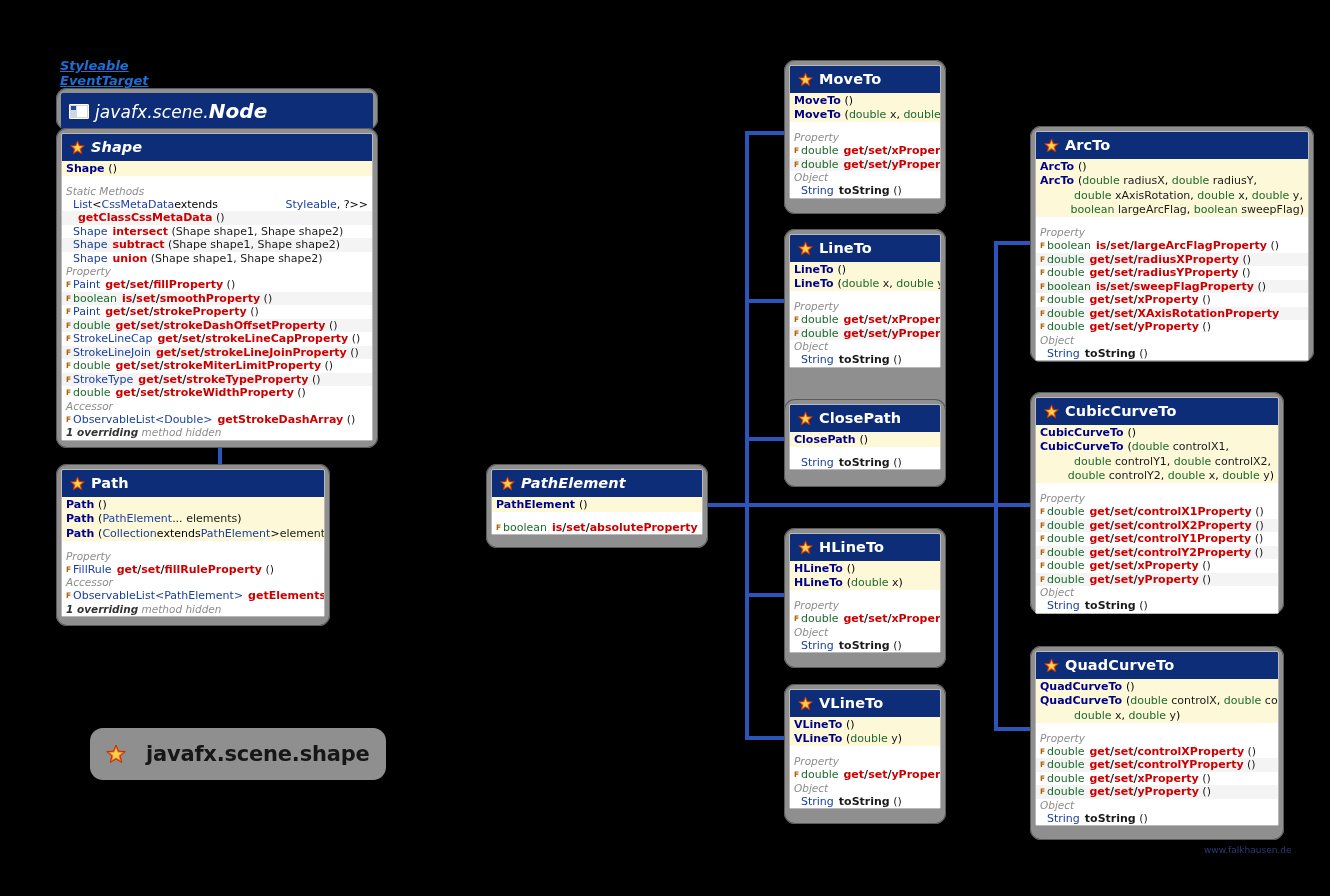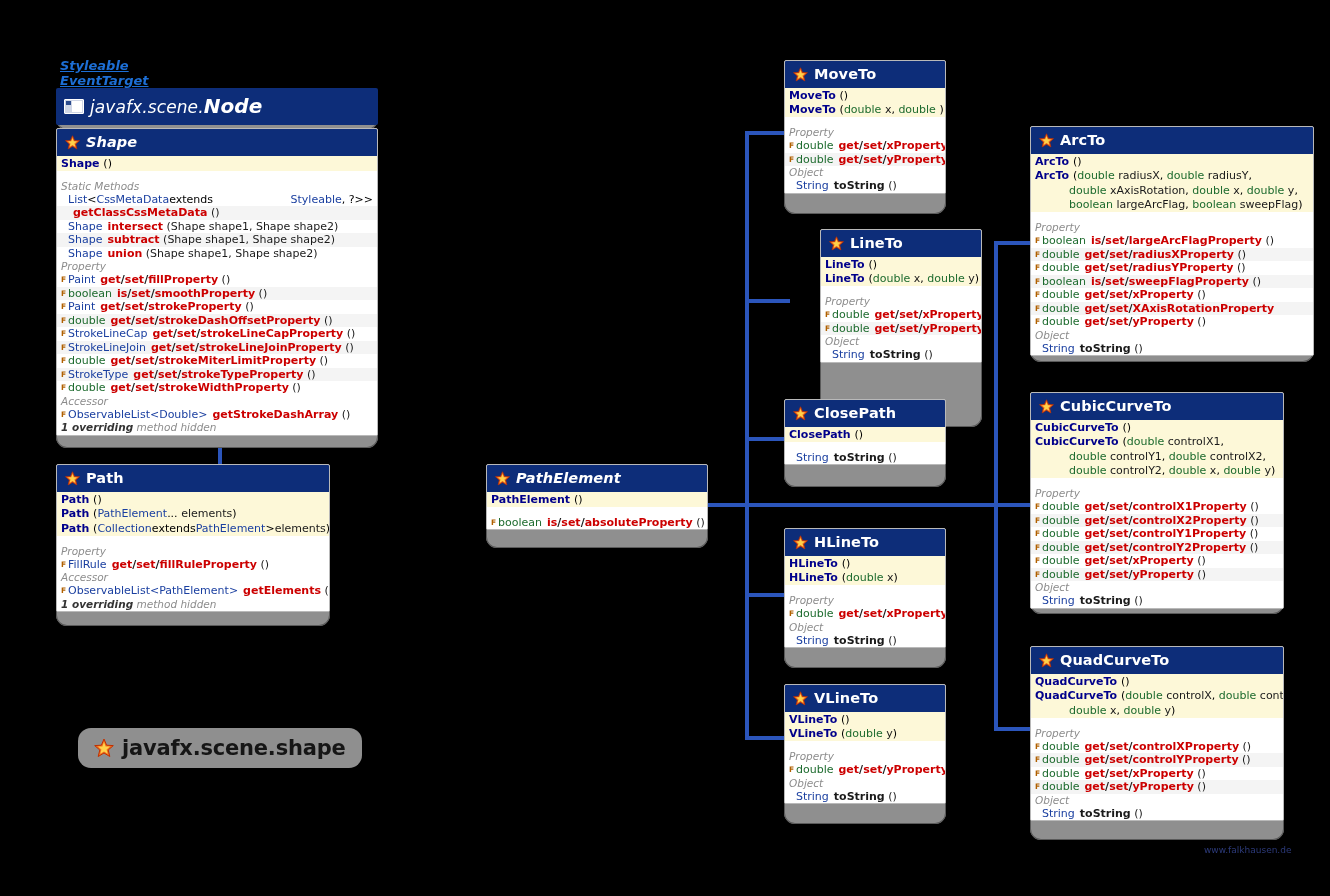--- a/index.html
+++ b/index.html
@@ -5,21 +5,21 @@
   html,body{margin:0;padding:0;background:#000;}
   body{width:1330px;height:896px;position:relative;overflow:hidden;
        font-family:"DejaVu Sans","Liberation Sans",sans-serif;}
   #stage{position:absolute;left:0;top:0;width:1330px;height:896px;}
 
   
   .wire{position:absolute;background:#2b55bb;}
 
   
   .clsbox{position:absolute;box-sizing:border-box;
-          background:#8f8f8f;border-radius:11px;
+          background:#8f8f8f;border-radius:11px;padding:5px;
           box-shadow:0 0 0 1px #5a5a5a inset;}
   .clsbox .inner{background:#fff;border:1px solid #b9b9b9;border-radius:2px;overflow:hidden;}
   .hdr{background:#0d2d79;color:#fff;padding:5px 6px 6px 8px;display:flex;align-items:center;gap:6px;}
   .hdr .title{font-weight:bold;font-size:14.5px;font-style:italic;letter-spacing:.1px;}
   .hdr .title.plain{font-style:normal;}
   .hdr .pkg{font-style:italic;font-weight:normal;font-size:17px;}
   .star{flex:0 0 auto;width:15px;height:15px;display:inline-block;}
   .nodeicon{flex:0 0 auto;width:18px;height:13px;background:#cfd6e6;border:1px solid #fff;
             position:relative;display:inline-block;border-radius:1px;}
   .nodeicon:before{content:"";position:absolute;left:1px;top:1px;width:5px;height:4px;background:#2a4a8c;}
@@ -41,21 +41,21 @@
   .c-name{flex:1 1 auto;text-align:left;}
   .blue{color:#1a3fa0;text-align:center;}
   .dblue{color:#00008b;font-weight:bold;}
   .green{color:#1d6b2e;}
   .red{color:#cc0000;}
   .dark{color:#1a1a1a;}
   .bold{font-weight:bold;}
 
   
   #pkglabel{position:absolute;background:#8f8f8f;border-radius:13px;
-            display:flex;align-items:center;gap:8px;padding:8px 16px;}
+            display:flex;align-items:center;gap:20px;padding:14px 16px;margin-left:12px;}
   #pkglabel .ptxt{font-size:21px;font-weight:bold;color:#161616;letter-spacing:-.2px;}
 
   
   #supertypes{position:absolute;color:#1d6fd6;font-style:italic;font-weight:bold;
               font-size:13px;line-height:15px;text-decoration:underline;}
   #watermark{position:absolute;color:#2c3a7a;font-size:9px;}
 </style>
 </head>
 <body>
 
@@ -304,21 +304,21 @@
           <div class="sec">Object</div>
           <div class="row zebra0">
             <span class="c-f"></span>
             <span class="c-type"><span class="blue">String</span></span>
             <span class="c-name"><span class="bold"><span class="dark">toString</span></span> <span class="dark">()</span></span>
           </div>
         </div>
     </div>
   </div>
 
-  <div class="clsbox" style="left:784px;top:229px;width:162px;height:198px;margin-left:36px;">
+  <div class="clsbox" style="left:784px;top:229px;width:162px;height:198px;">
     <div class="inner">
       <div class="hdr">
         <span class="star">
           <svg viewBox="0 0 20 20" width="15" height="15">
               <polygon points="10,1 12.6,7.2 19.3,7.6 14.2,12 15.8,18.5 10,15 4.2,18.5 5.8,12 0.7,7.6 7.4,7.2" fill="#f07020" stroke="#c03000" stroke-width="1"></polygon>
               <polygon points="10,4 11.6,8.4 16,8.6 12.6,11.4 13.7,15.7 10,13.4 6.3,15.7 7.4,11.4 4,8.6 8.4,8.4" fill="#ffd24a"></polygon>
             </svg>
         </span>
         <span class="title plain">LineTo</span>
       </div>

